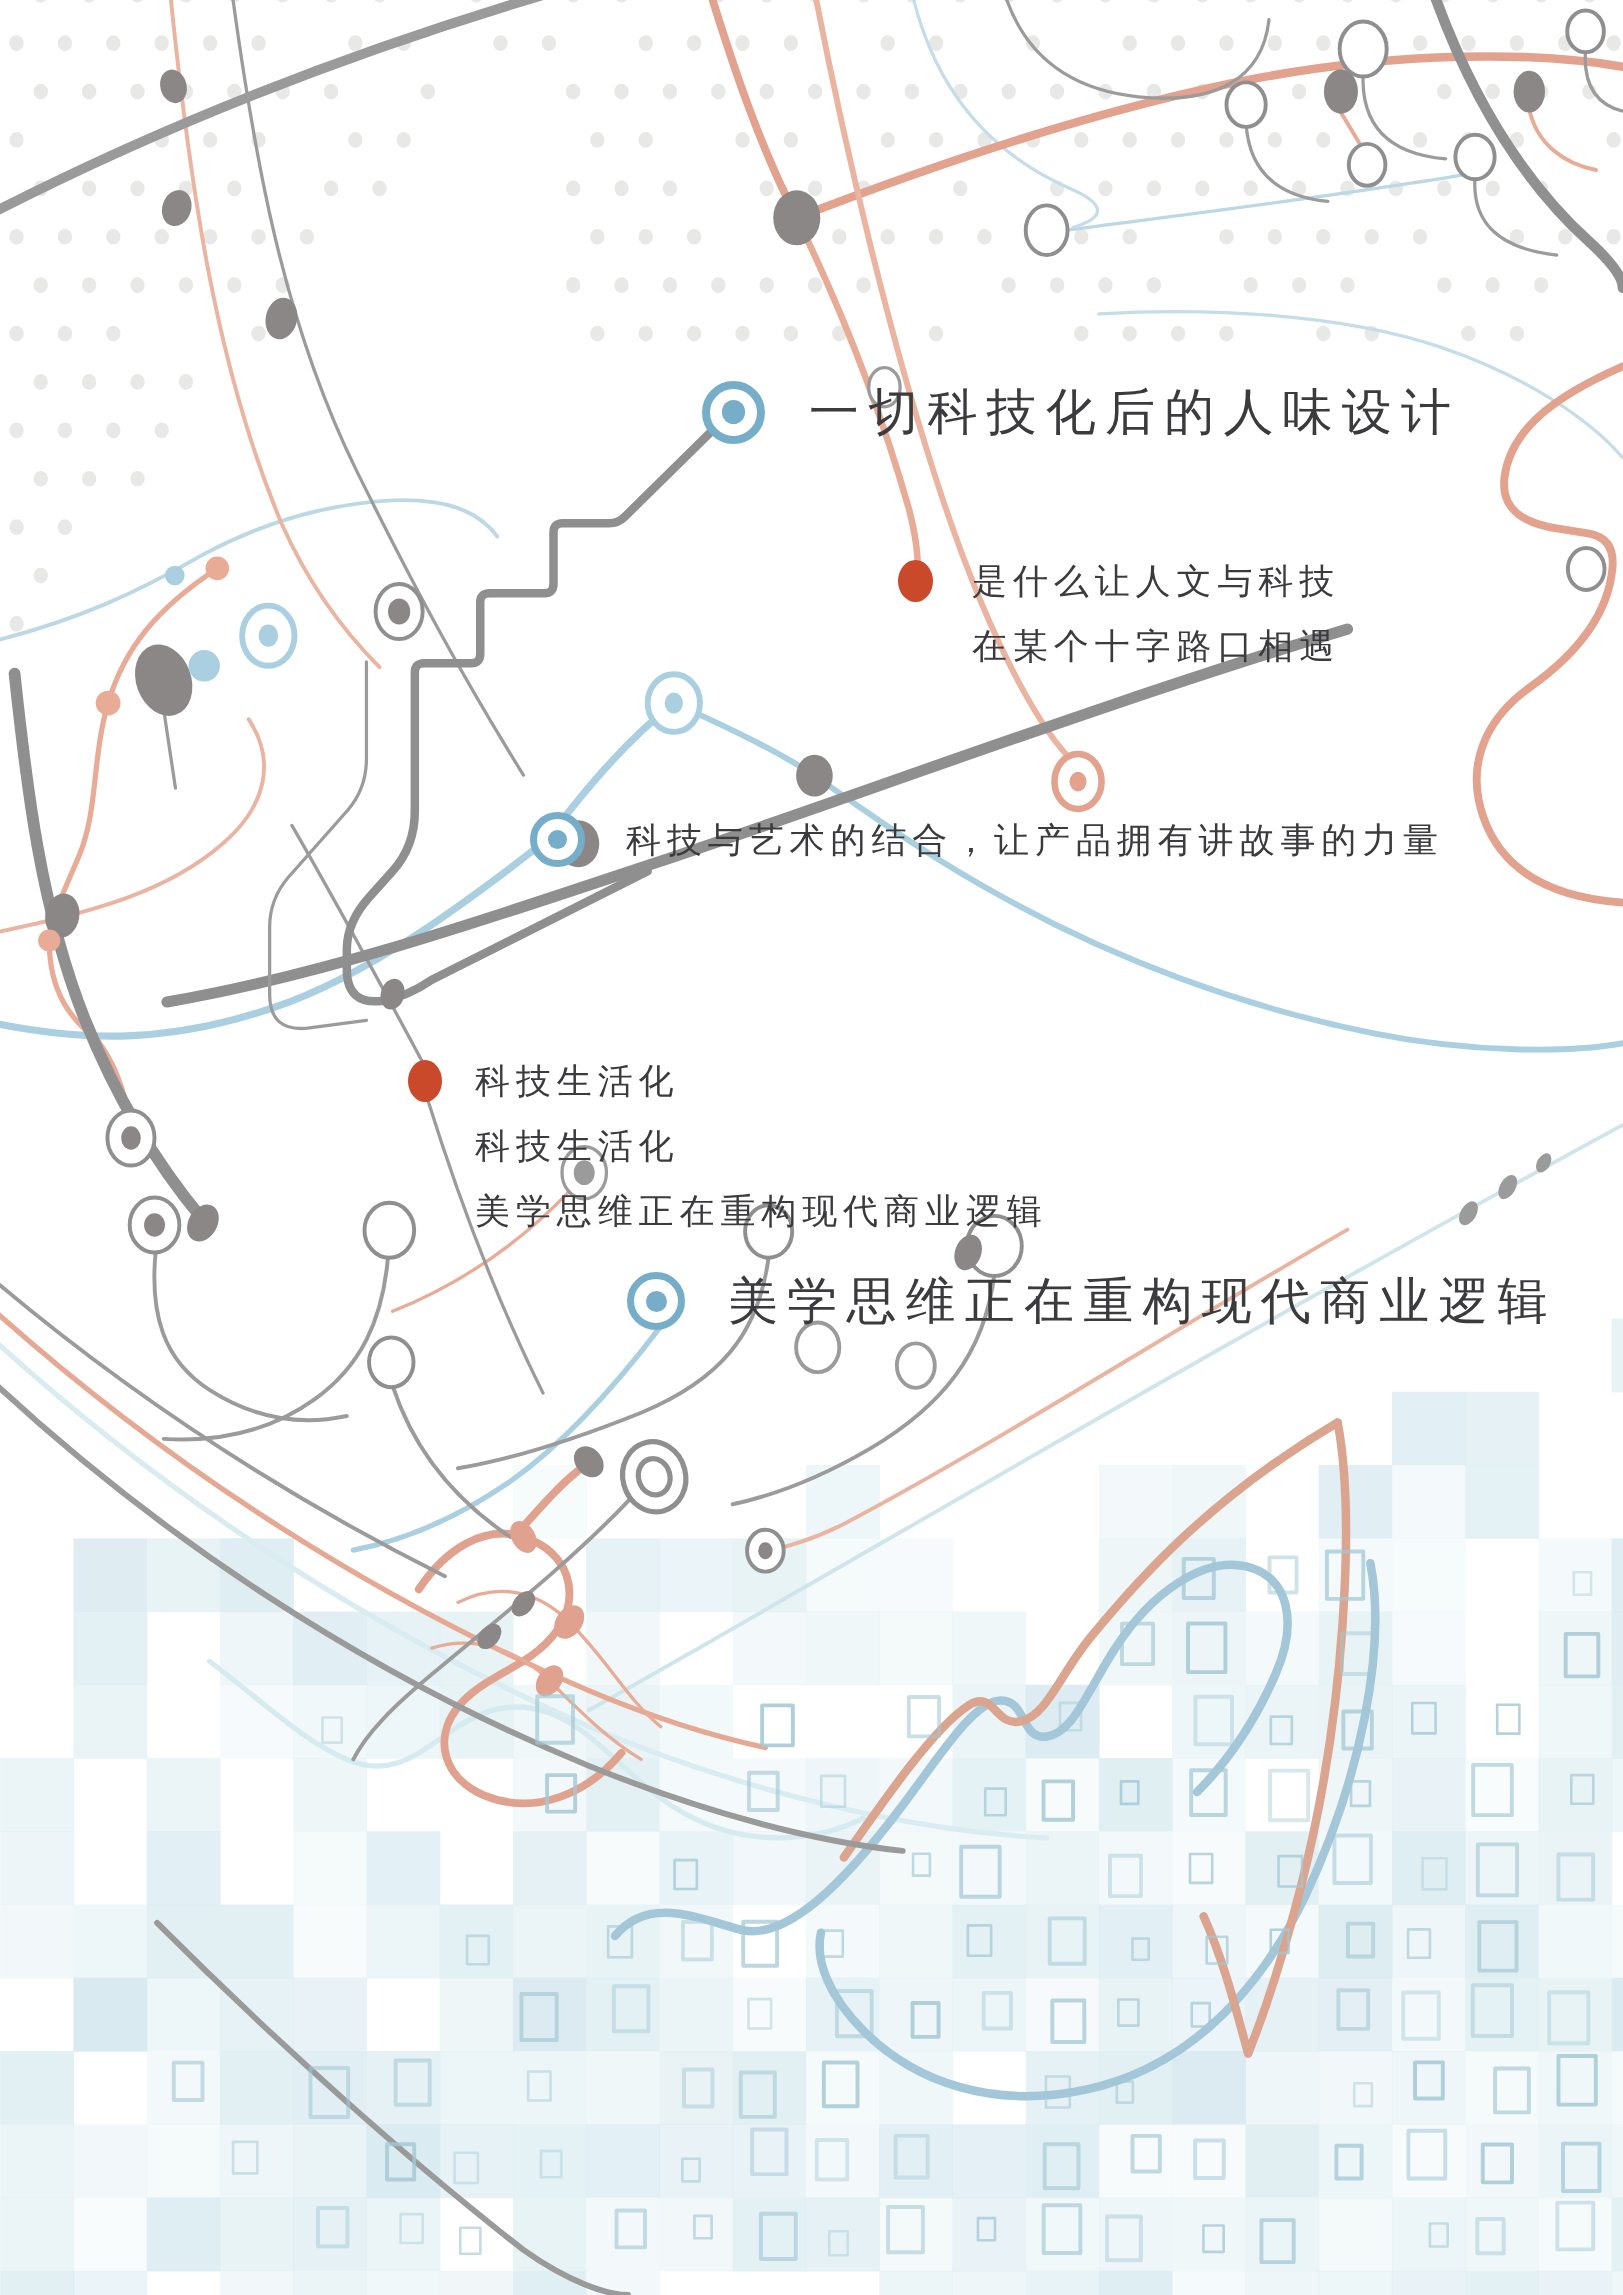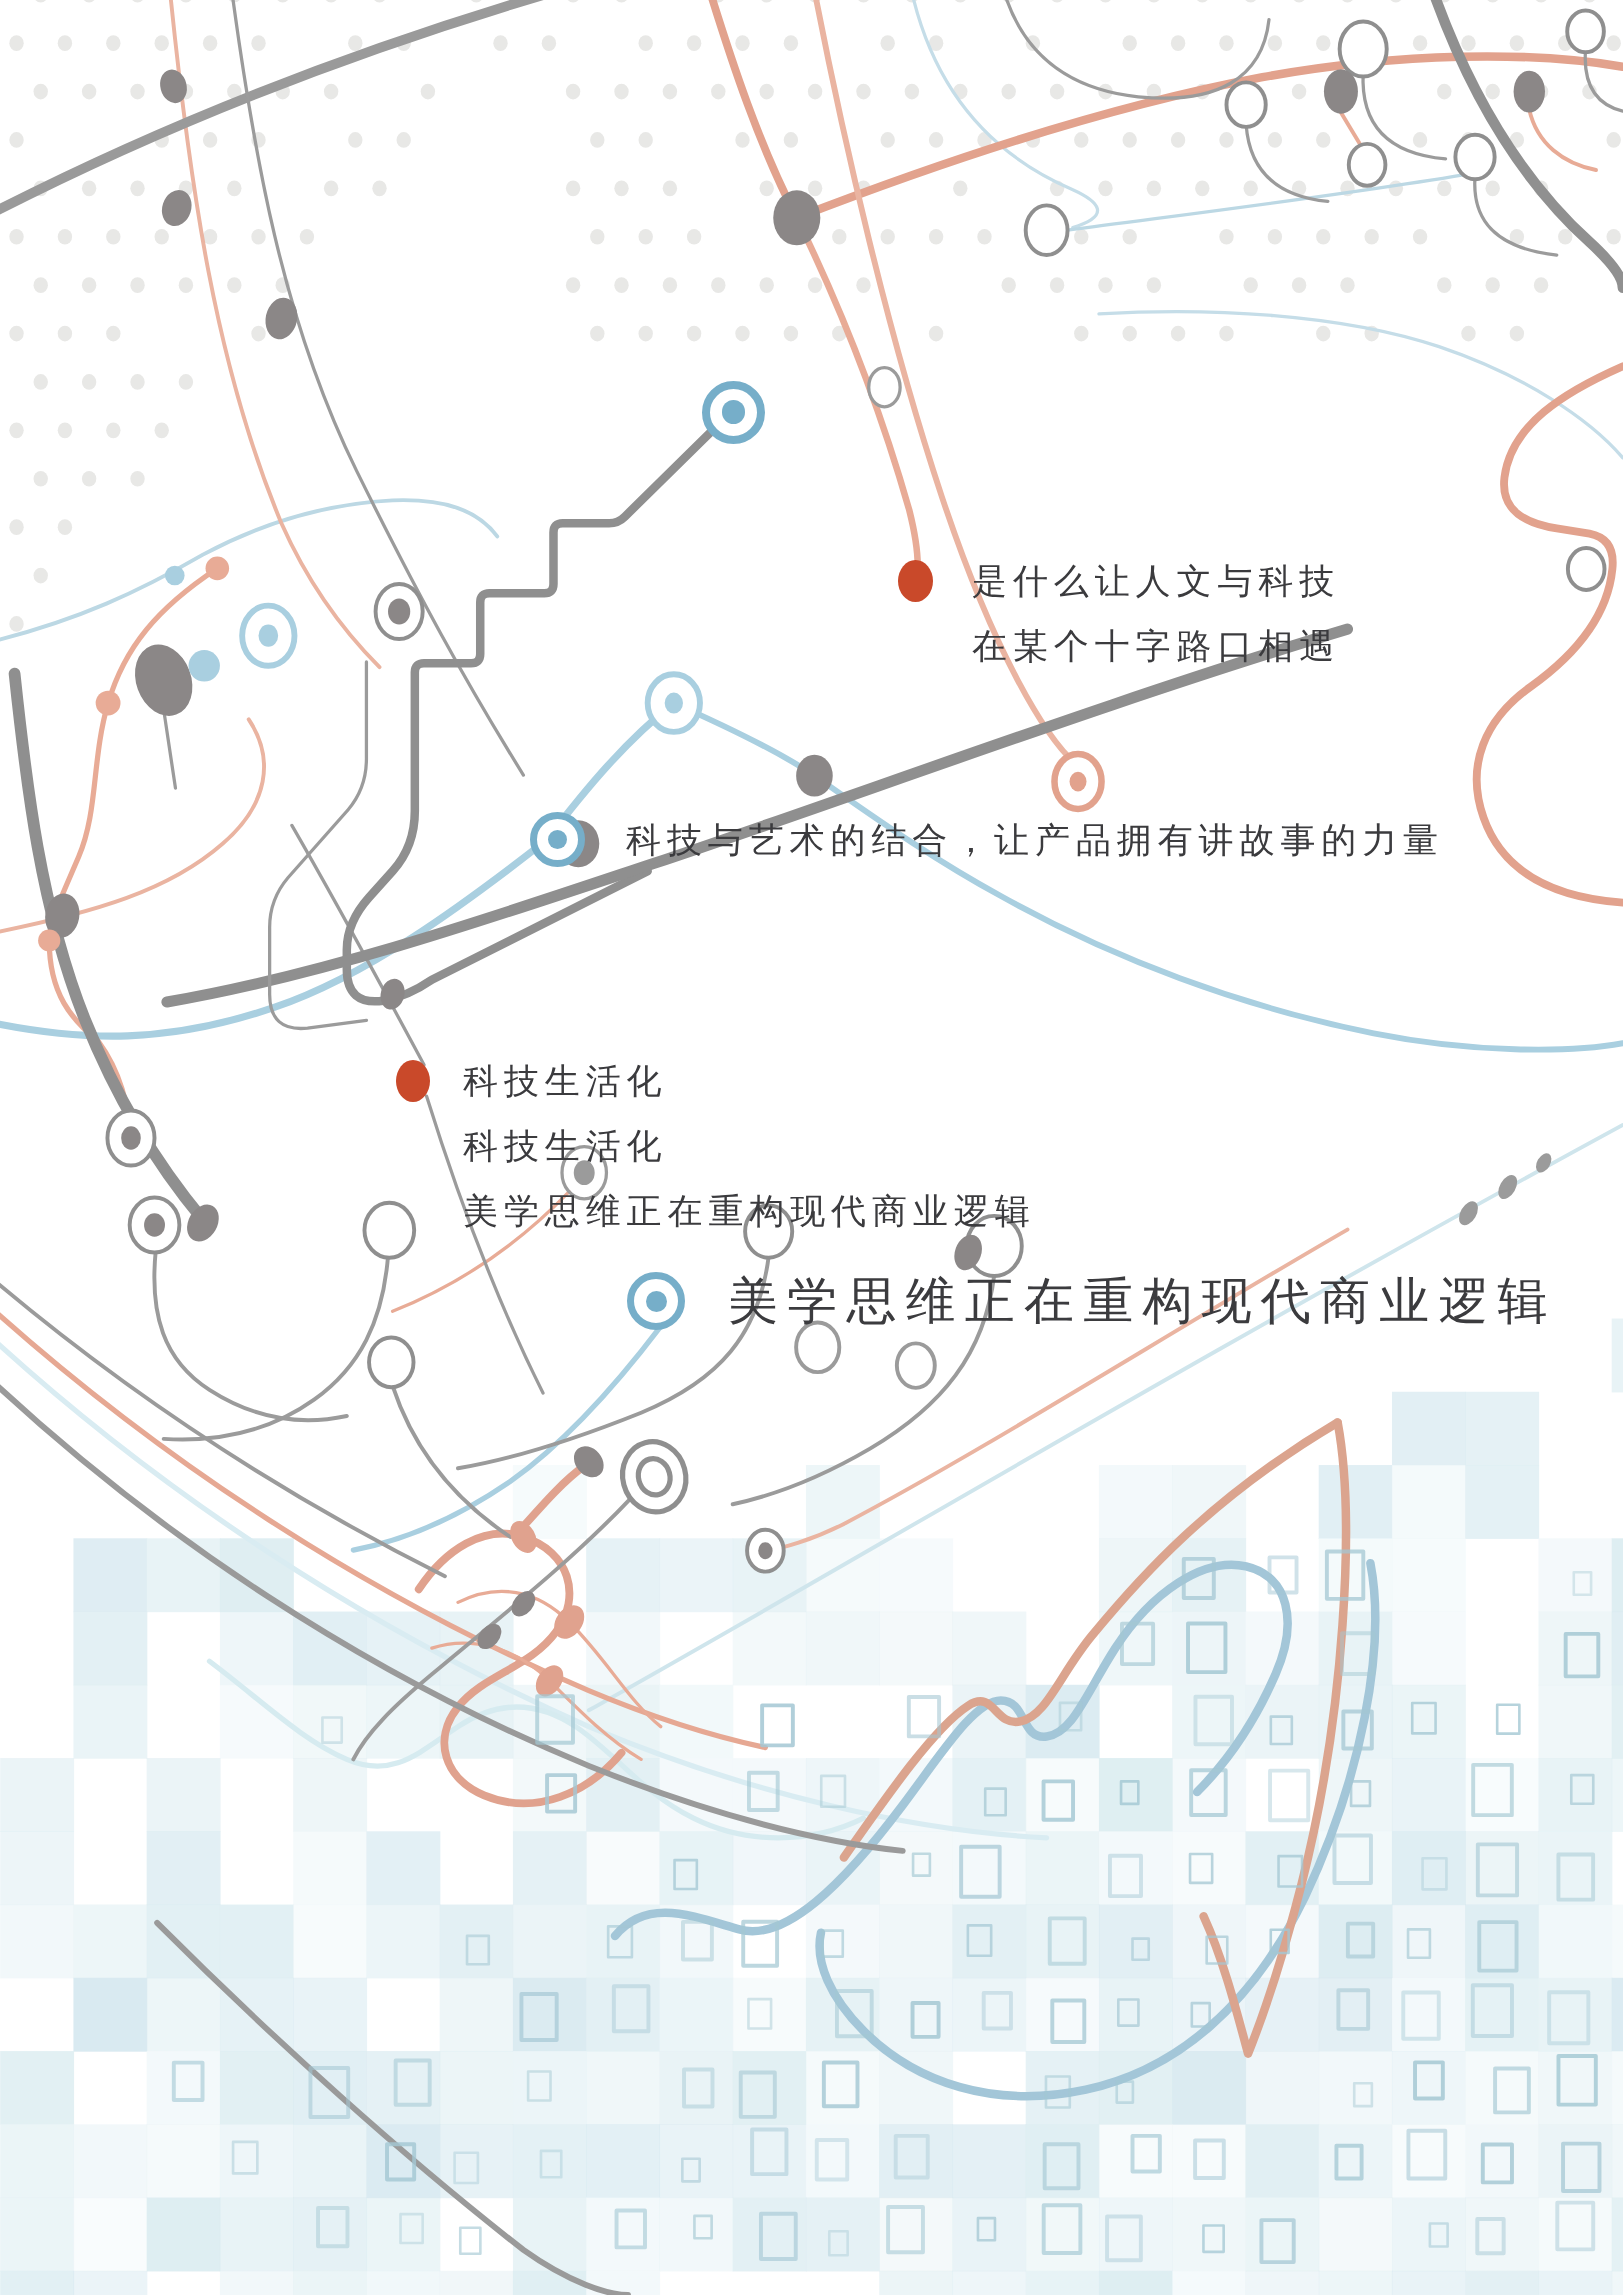--- a/index.html
+++ b/index.html
@@ -15,21 +15,21 @@
   .ring i{background:#76aec9;border-radius:50%;display:block;}
   .r96{width:63px;height:63px;margin:4.6px 44px 0 0;}   .r96 i{width:23.6px;height:23.6px;}
   .r84{width:55px;height:55px;border-width:7.2px;margin:5.2px 41px 0 0;}   .r84 i{width:19.6px;height:19.6px;}
   .r88{width:58px;height:58px;border-width:7.2px;margin:7.2px 43px 0 0;}  .r88 i{width:21px;height:21px;}
   .rdot{flex:none;background:#c9492a;border-radius:50%;}
   .d1{width:35px;height:42px;margin:11.8px 39px 0 0;}
   .d2{width:34px;height:42px;margin:11.8px 33px 0 0;}
   .a1{left:702px;top:376px;}
   .a2{left:898px;top:548px;}
   .a3{left:530px;top:807px;}
-  .a4{left:396px;top:1048px;}
+  .a4{left:408px;top:1048px;}
   .a5{left:627px;top:1265px;}
 </style>
 </head>
 <body>
 
 <div class="page">
 
   <svg class="decor" viewBox="0 0 2481 3509" fill="none" stroke-linecap="round" stroke-linejoin="round">
     <g id="g-mosaic">
         <rect x="2464" y="2016" width="113" height="113" fill="#dcedf1" fill-opacity="0.65"></rect>
@@ -725,20 +725,23 @@
         <rect x="2186.0" y="3399.7" width="27.1" height="35.2" fill="none" stroke="#a3c7d3" stroke-width="4" opacity="0.55"></rect>
         <rect x="2258.5" y="3392.7" width="40.3" height="52.4" fill="none" stroke="#a3c7d3" stroke-width="6" opacity="0.50"></rect>
         <rect x="2380.8" y="3367.8" width="54.9" height="71.4" fill="none" stroke="#a3c7d3" stroke-width="6" opacity="0.48"></rect>
       </g>
   </svg>
 
   <div class="anno t a1">
     <span class="ring r96">
         <i></i>
       </span>
+    <div class="txt">
+      <p>一切科技化后的人味设计</p>
+    </div>
   </div>
 
   <div class="anno b a2">
     <span class="rdot d1"></span>
     <div class="txt">
       <p>是什么让人文与科技</p>
       <p>在某个十字路口相遇</p>
     </div>
   </div>
 

